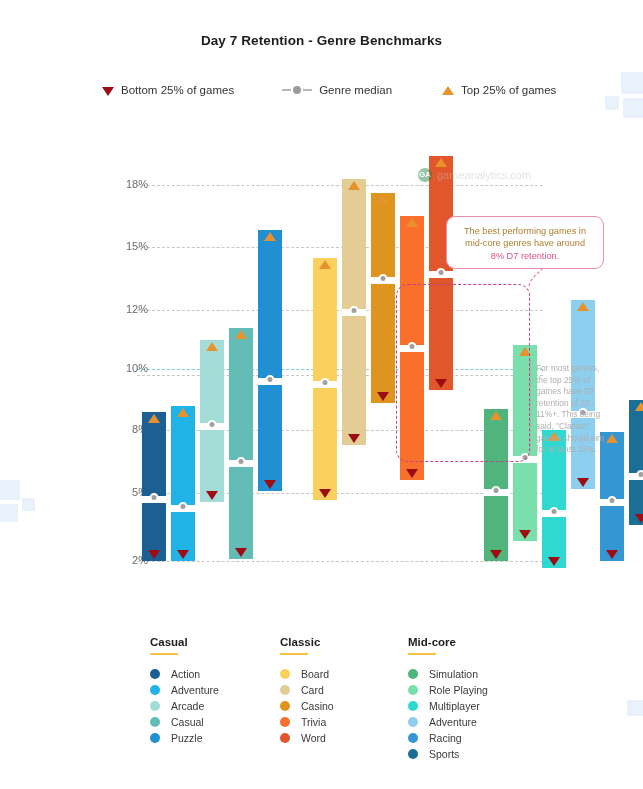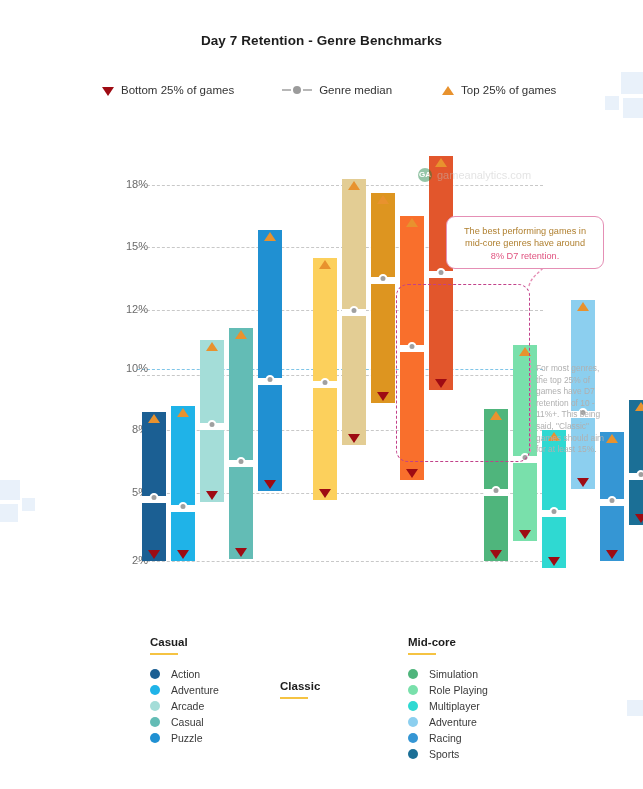--- a/index.html
+++ b/index.html
@@ -310,23 +310,45 @@
         <div class="lg-item">
           <span class="lg-dot" style="background: rgb(99, 188, 181);"></span>
           <span class="lg-text">Casual</span>
         </div>
         <div class="lg-item">
           <span class="lg-dot" style="background: rgb(32, 144, 210);"></span>
           <span class="lg-text">Puzzle</span>
         </div>
       </div>
     </div>
-    <div class="lg-col" style="left: 130px; margin-top: 44px;">
+    <div class="lg-col" style="left: 130px;">
       <div class="lg-title">Classic</div>
       <div class="lg-rule"></div>
+      <div class="lg-items">
+        <div class="lg-item">
+          <span class="lg-dot" style="background: rgb(252, 208, 92);"></span>
+          <span class="lg-text">Board</span>
+        </div>
+        <div class="lg-item">
+          <span class="lg-dot" style="background: rgb(227, 205, 148);"></span>
+          <span class="lg-text">Card</span>
+        </div>
+        <div class="lg-item">
+          <span class="lg-dot" style="background: rgb(221, 149, 32);"></span>
+          <span class="lg-text">Casino</span>
+        </div>
+        <div class="lg-item">
+          <span class="lg-dot" style="background: rgb(249, 111, 44);"></span>
+          <span class="lg-text">Trivia</span>
+        </div>
+        <div class="lg-item">
+          <span class="lg-dot" style="background: rgb(226, 86, 44);"></span>
+          <span class="lg-text">Word</span>
+        </div>
+      </div>
     </div>
     <div class="lg-col" style="left: 258px;">
       <div class="lg-title">Mid-core</div>
       <div class="lg-rule"></div>
       <div class="lg-items">
         <div class="lg-item">
           <span class="lg-dot" style="background: rgb(79, 181, 124);"></span>
           <span class="lg-text">Simulation</span>
         </div>
         <div class="lg-item">

